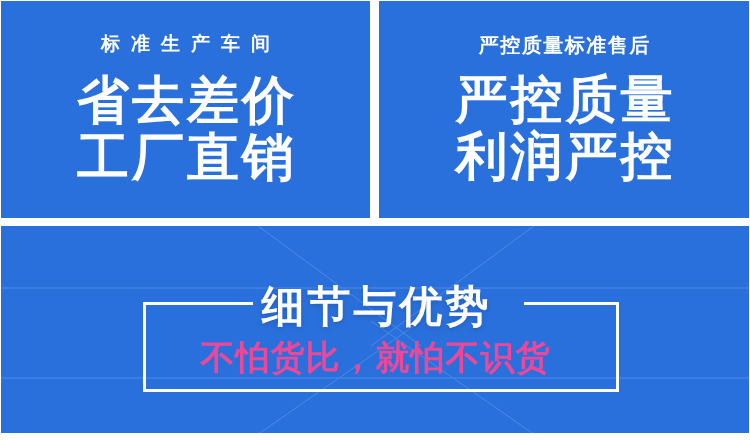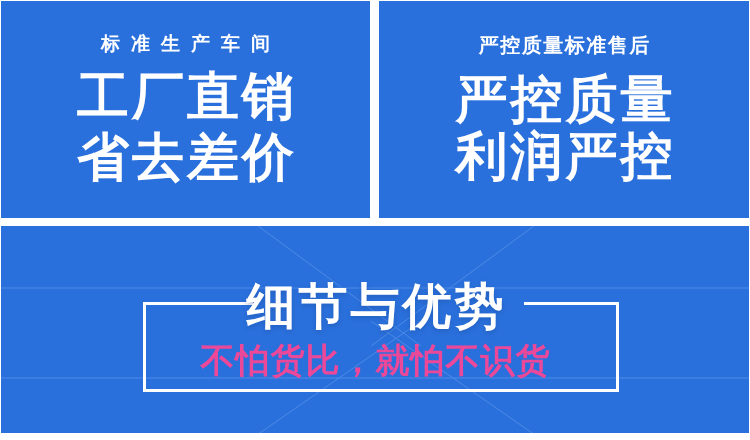--- a/index.html
+++ b/index.html
@@ -131,21 +131,21 @@
     z-index: 4;
     display: flex;
     flex-direction: column;
     align-items: center;
     justify-content: center;
     pointer-events: none;
   }
   #bottom-title {
     color: #ffffff;
     font-weight: 700;
-    font-size: 49px;
+    font-size: 43px;
     line-height: 1;
     letter-spacing: 3px;
     text-indent: 3px;
     white-space: nowrap;
     margin-bottom: 12px;
     text-shadow: 0 2px 5px rgba(20,60,130,0.30);
   }
   #bottom-subtitle {
     color: #ec4899;
     font-weight: 700;
@@ -157,22 +157,22 @@
   }
 </style>
 </head>
 <body>
 
 <div id="banner">
 
   <div class="panel" id="panel-left">
     <div class="panel-inner">
       <div class="kicker" id="kicker-left">标准生产车间</div>
+      <div class="headline second">省去差价</div>
       <div class="headline">工厂直销</div>
-      <div class="headline second">省去差价</div>
     </div>
   </div>
 
   <div class="panel" id="panel-right">
     <div class="panel-inner">
       <div class="kicker" id="kicker-right">严控质量标准售后</div>
       <div class="headline second">严控质量</div>
       <div class="headline">利润严控</div>
     </div>
   </div>

